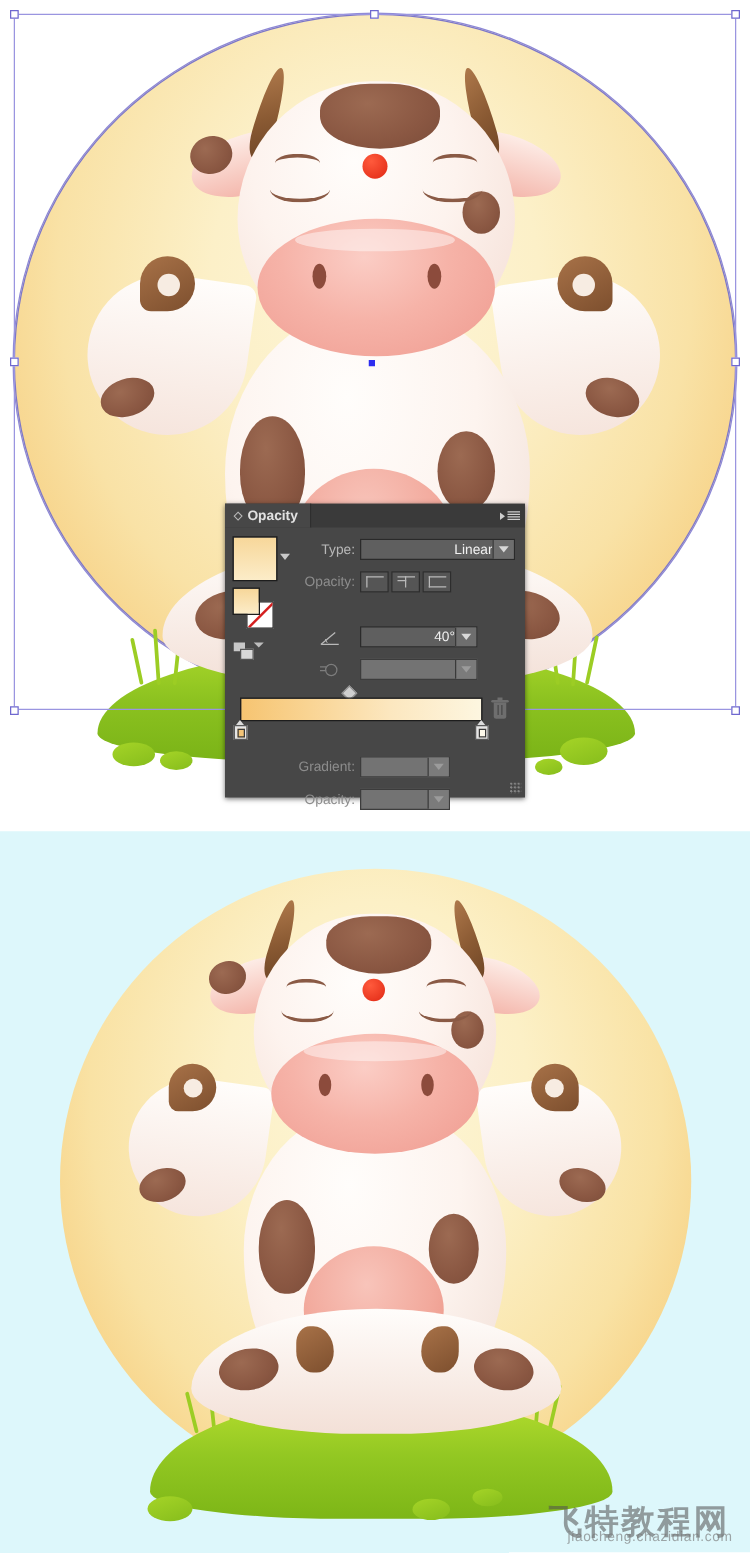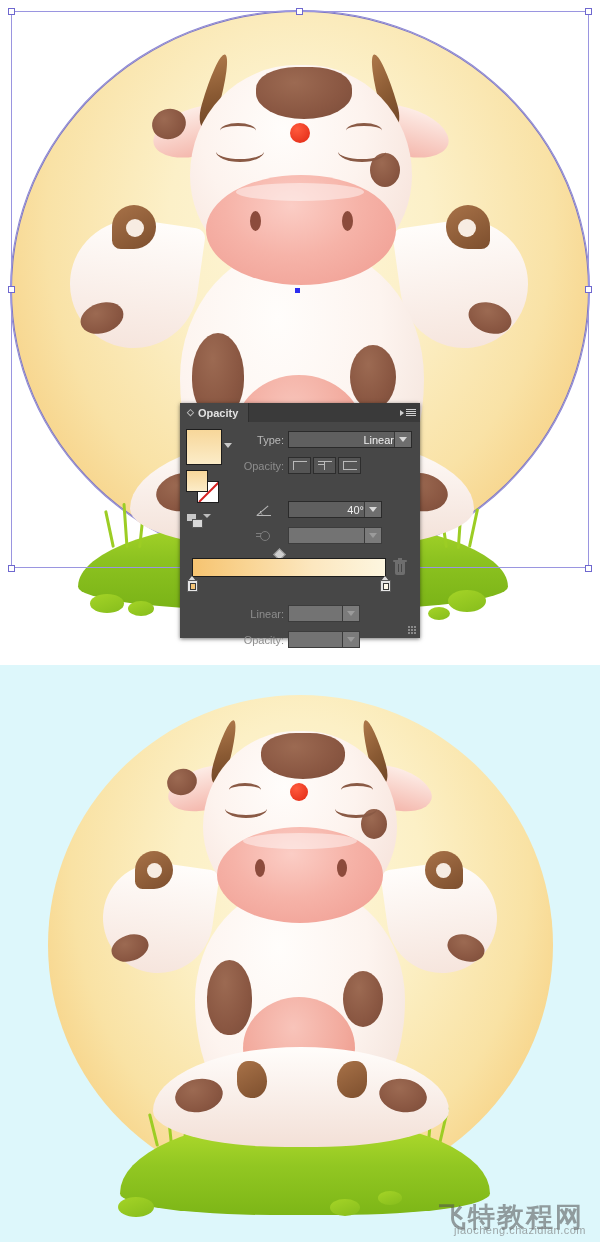--- a/index.html
+++ b/index.html
@@ -461,21 +461,21 @@
         <span class="box">
             <em style="background:#fdf8ea;"></em>
           </span>
       </div>
       <div class="trash-icon">
         <span class="hdl"></span>
           <span class="lid"></span>
           <span class="can"></span>
       </div>
 
-      <div class="row-label dim" style="left:38px;top:186px;width:66px;">Linear:</div>
+      <div class="row-label dim" style="left:38px;top:186px;width:66px;">Gradient:</div>
       <div class="select disabled" style="left:108px;top:183px;width:72px;">
         <span class="val"></span>
         <span class="arrowbox"></span>
       </div>
 
       <div class="row-label dim" style="left:34px;top:212px;width:70px;">Opacity:</div>
       <div class="select disabled" style="left:108px;top:209px;width:72px;">
         <span class="val"></span>
         <span class="arrowbox"></span>
       </div>

